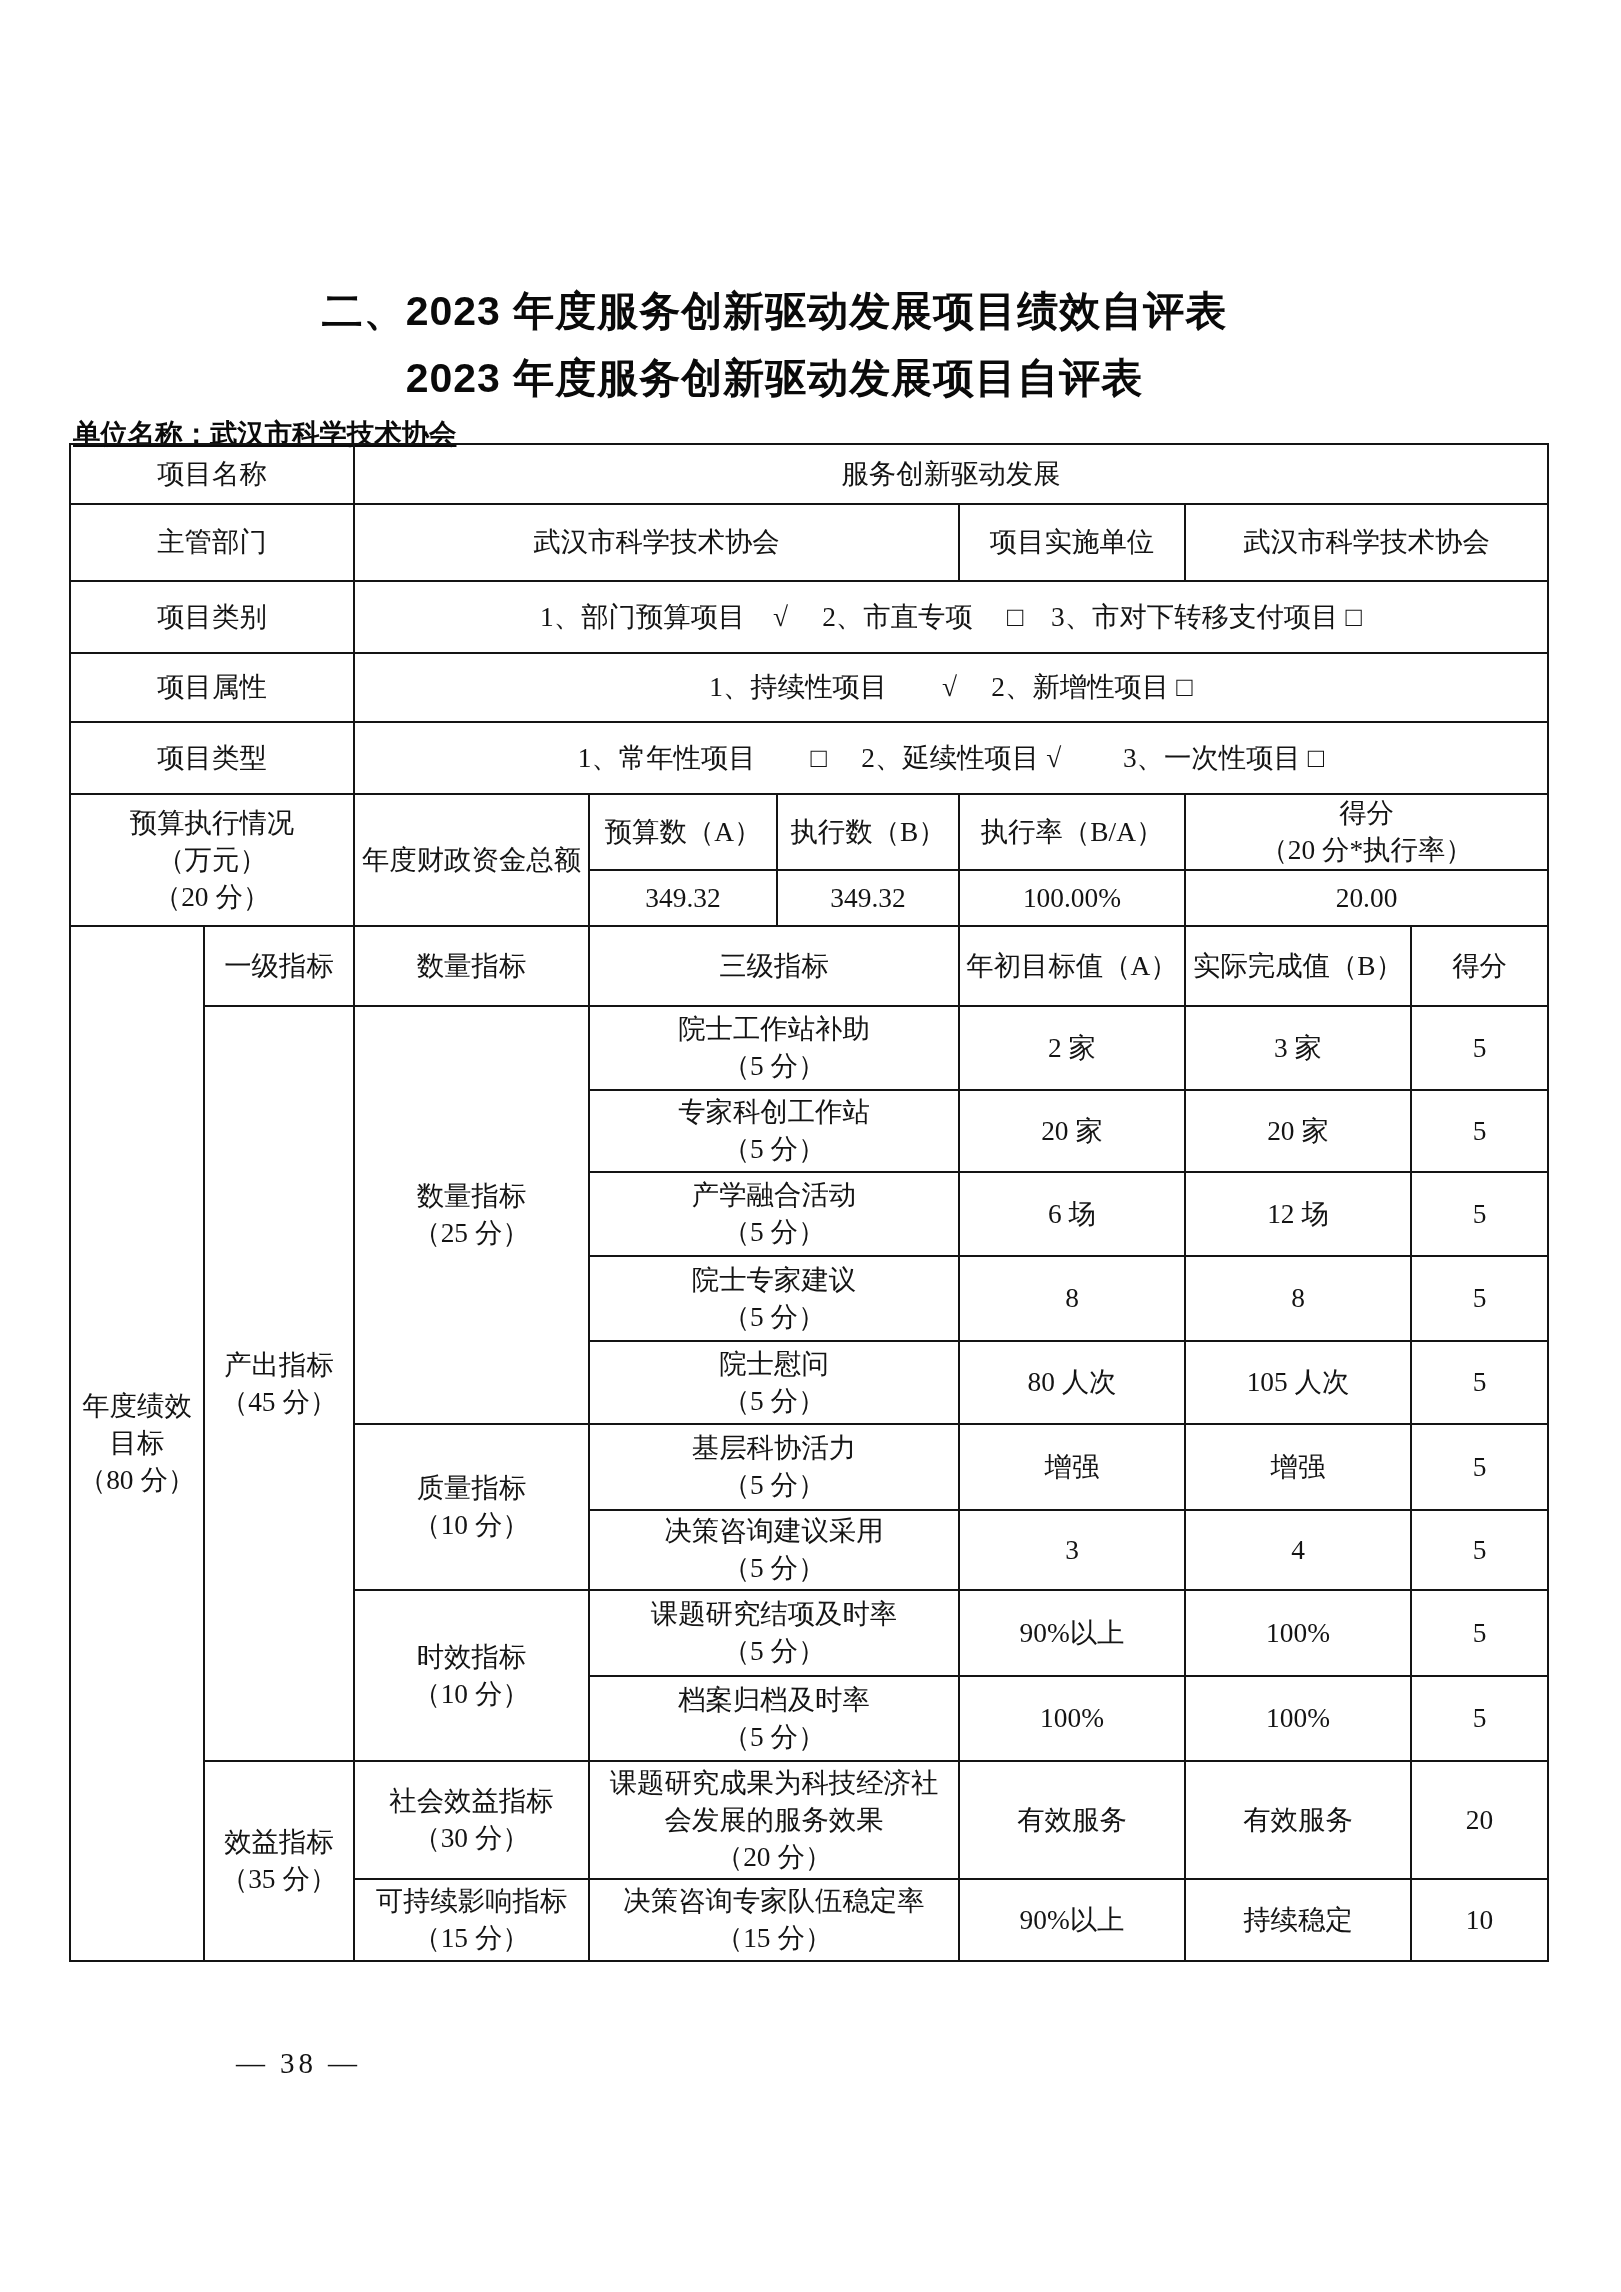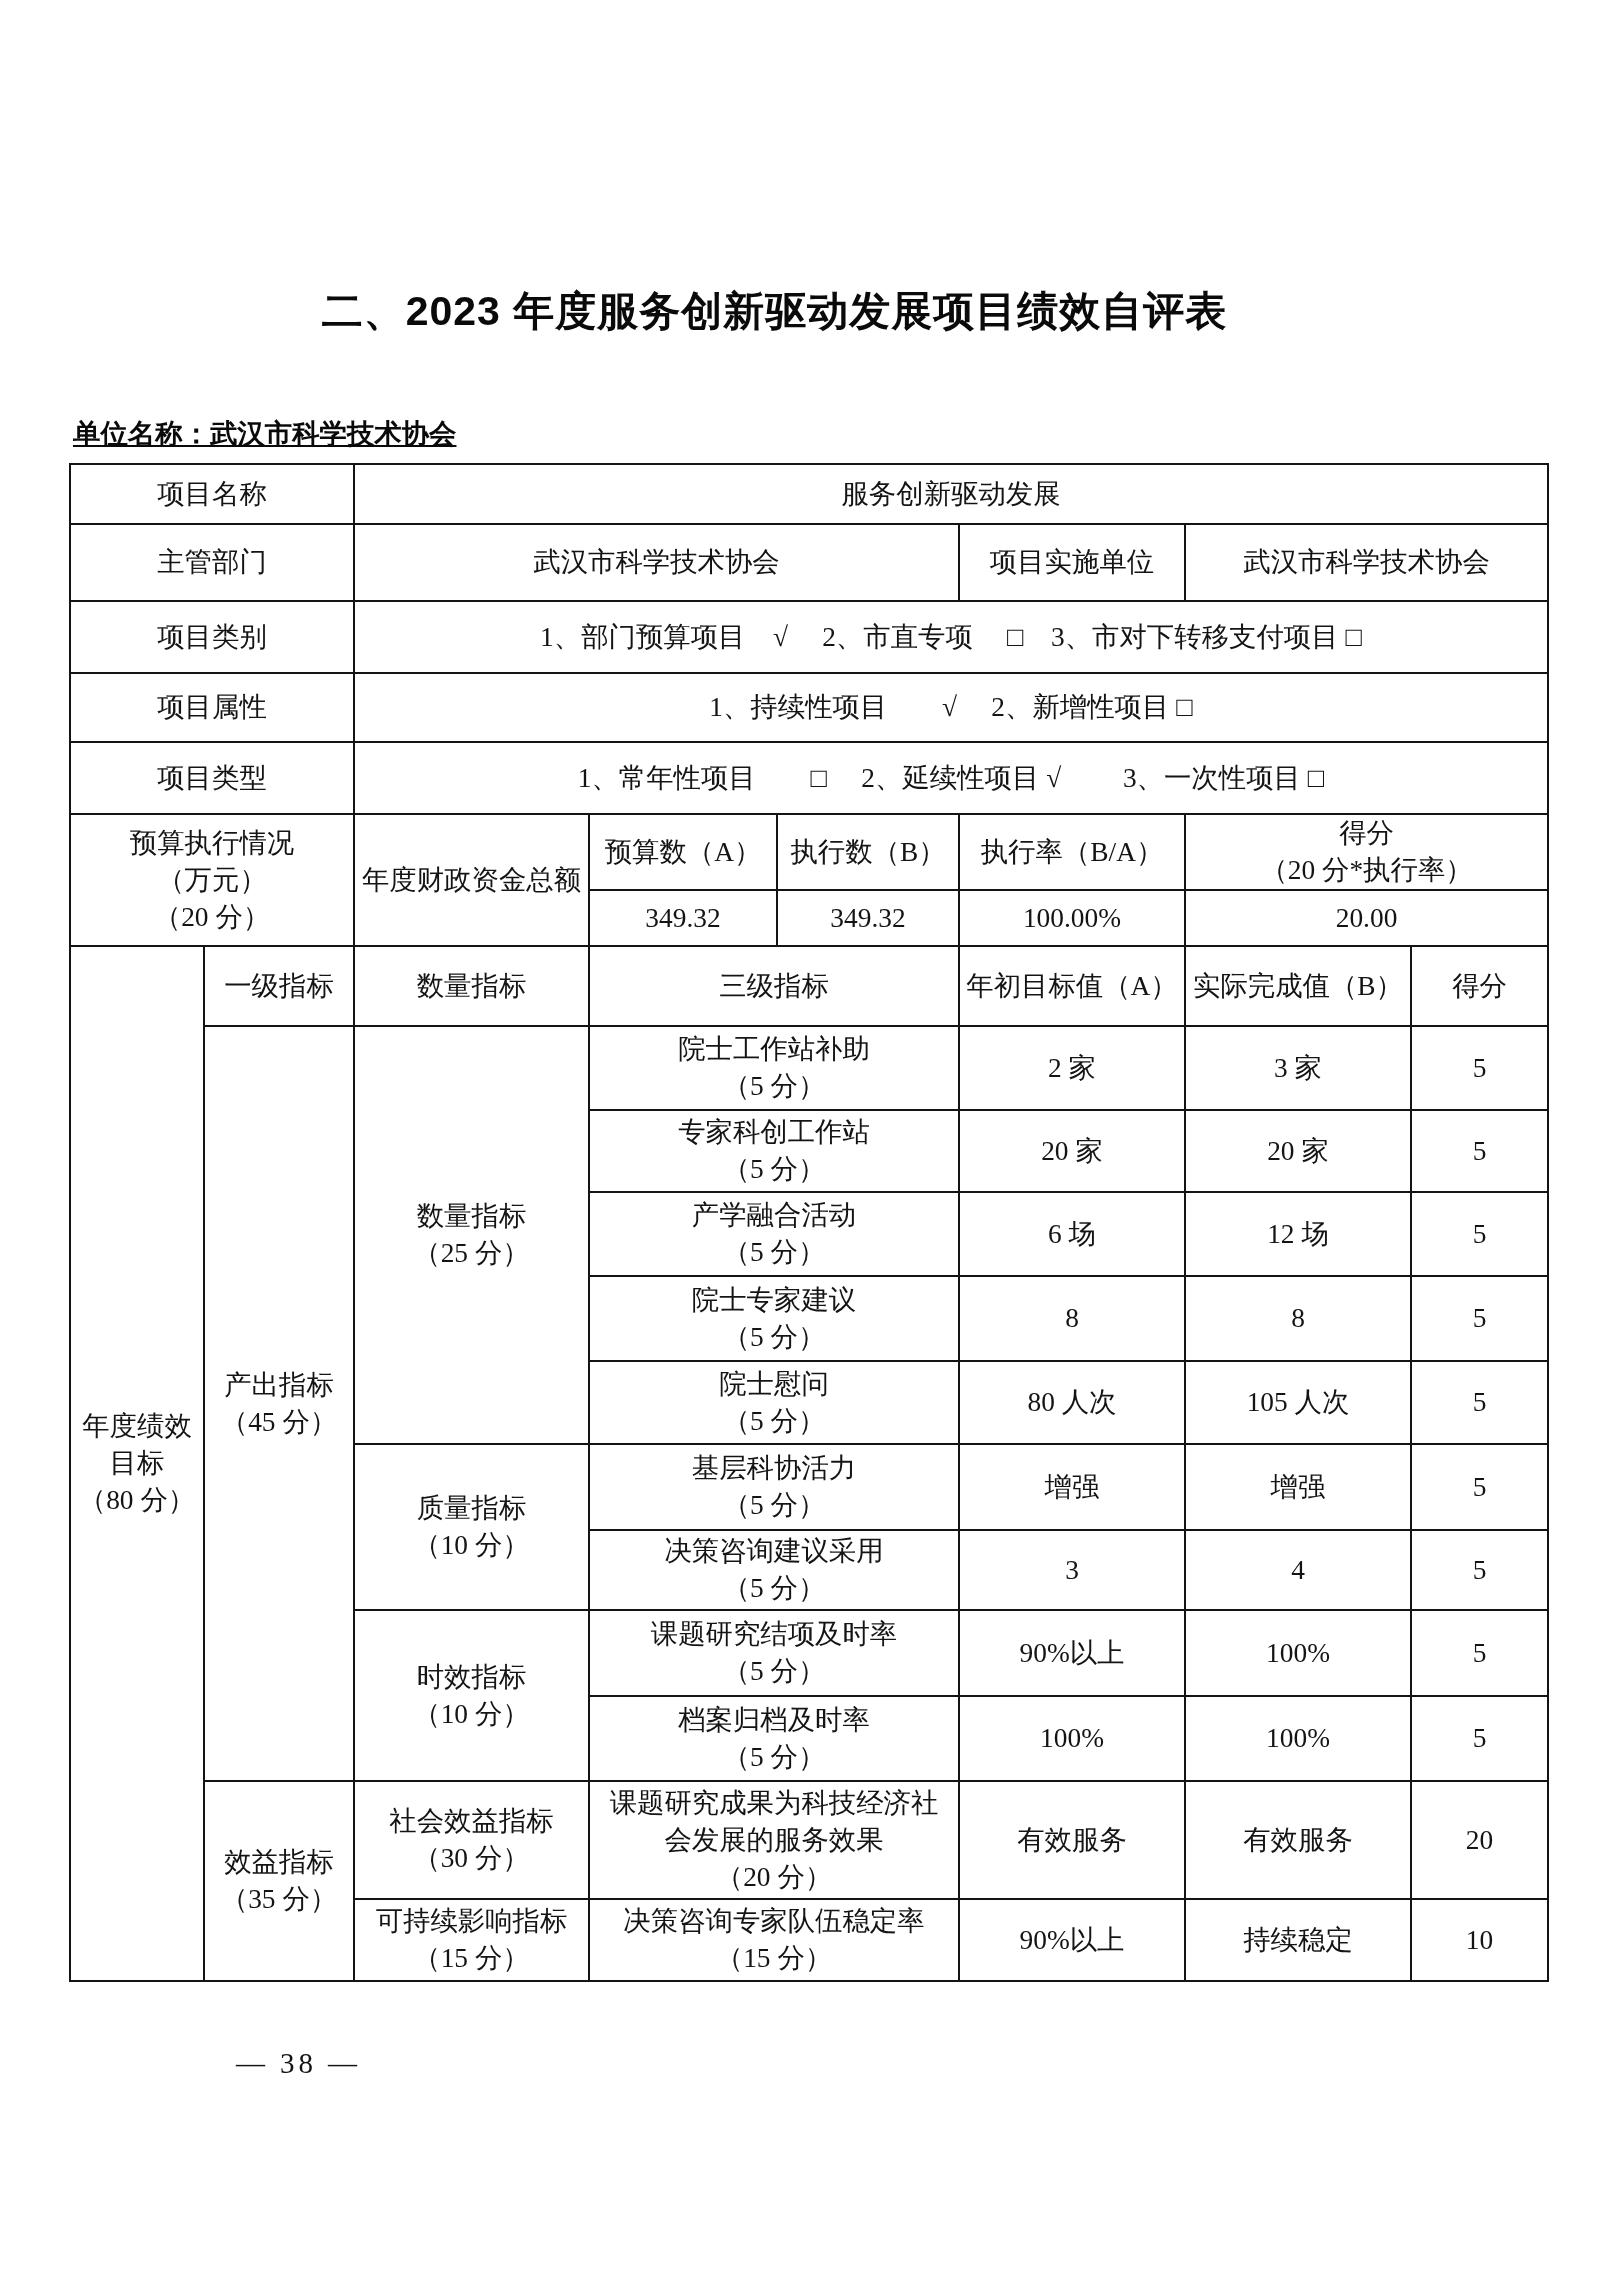--- a/index.html
+++ b/index.html
@@ -33,21 +33,21 @@
     top: 416px;
     font-size: 27.4px;
     font-weight: 700;
     color: #0a0a0a;
     white-space: nowrap;
     text-decoration: underline;
   }
   table.main {
     position: absolute;
     left: 69px;
-    top: 463px;
+    top: 443px;
     width: 1480px;
     border-collapse: collapse;
     table-layout: fixed;
   }
   table.main td {
     border: 2px solid #141414;
     border-top-width: 2.9px;
     border-bottom-width: 2.9px;
     text-align: center;
     vertical-align: middle;
@@ -68,20 +68,21 @@
     color: #141414;
     white-space: nowrap;
   }
 </style>
 </head>
 <body>
 
 <div class="page">
 
   <div class="doc-title t1">二、2023 年度服务创新驱动发展项目绩效自评表</div>
+  <div class="doc-title t2">2023 年度服务创新驱动发展项目自评表</div>
   <div class="unit-line">单位名称：武汉市科学技术协会</div>
 
   <table class="main">
     <colgroup>
       <col style="width:134px">
         <col style="width:150px">
         <col style="width:235px">
         <col style="width:188px">
       <col style="width:182px">
         <col style="width:226px">

